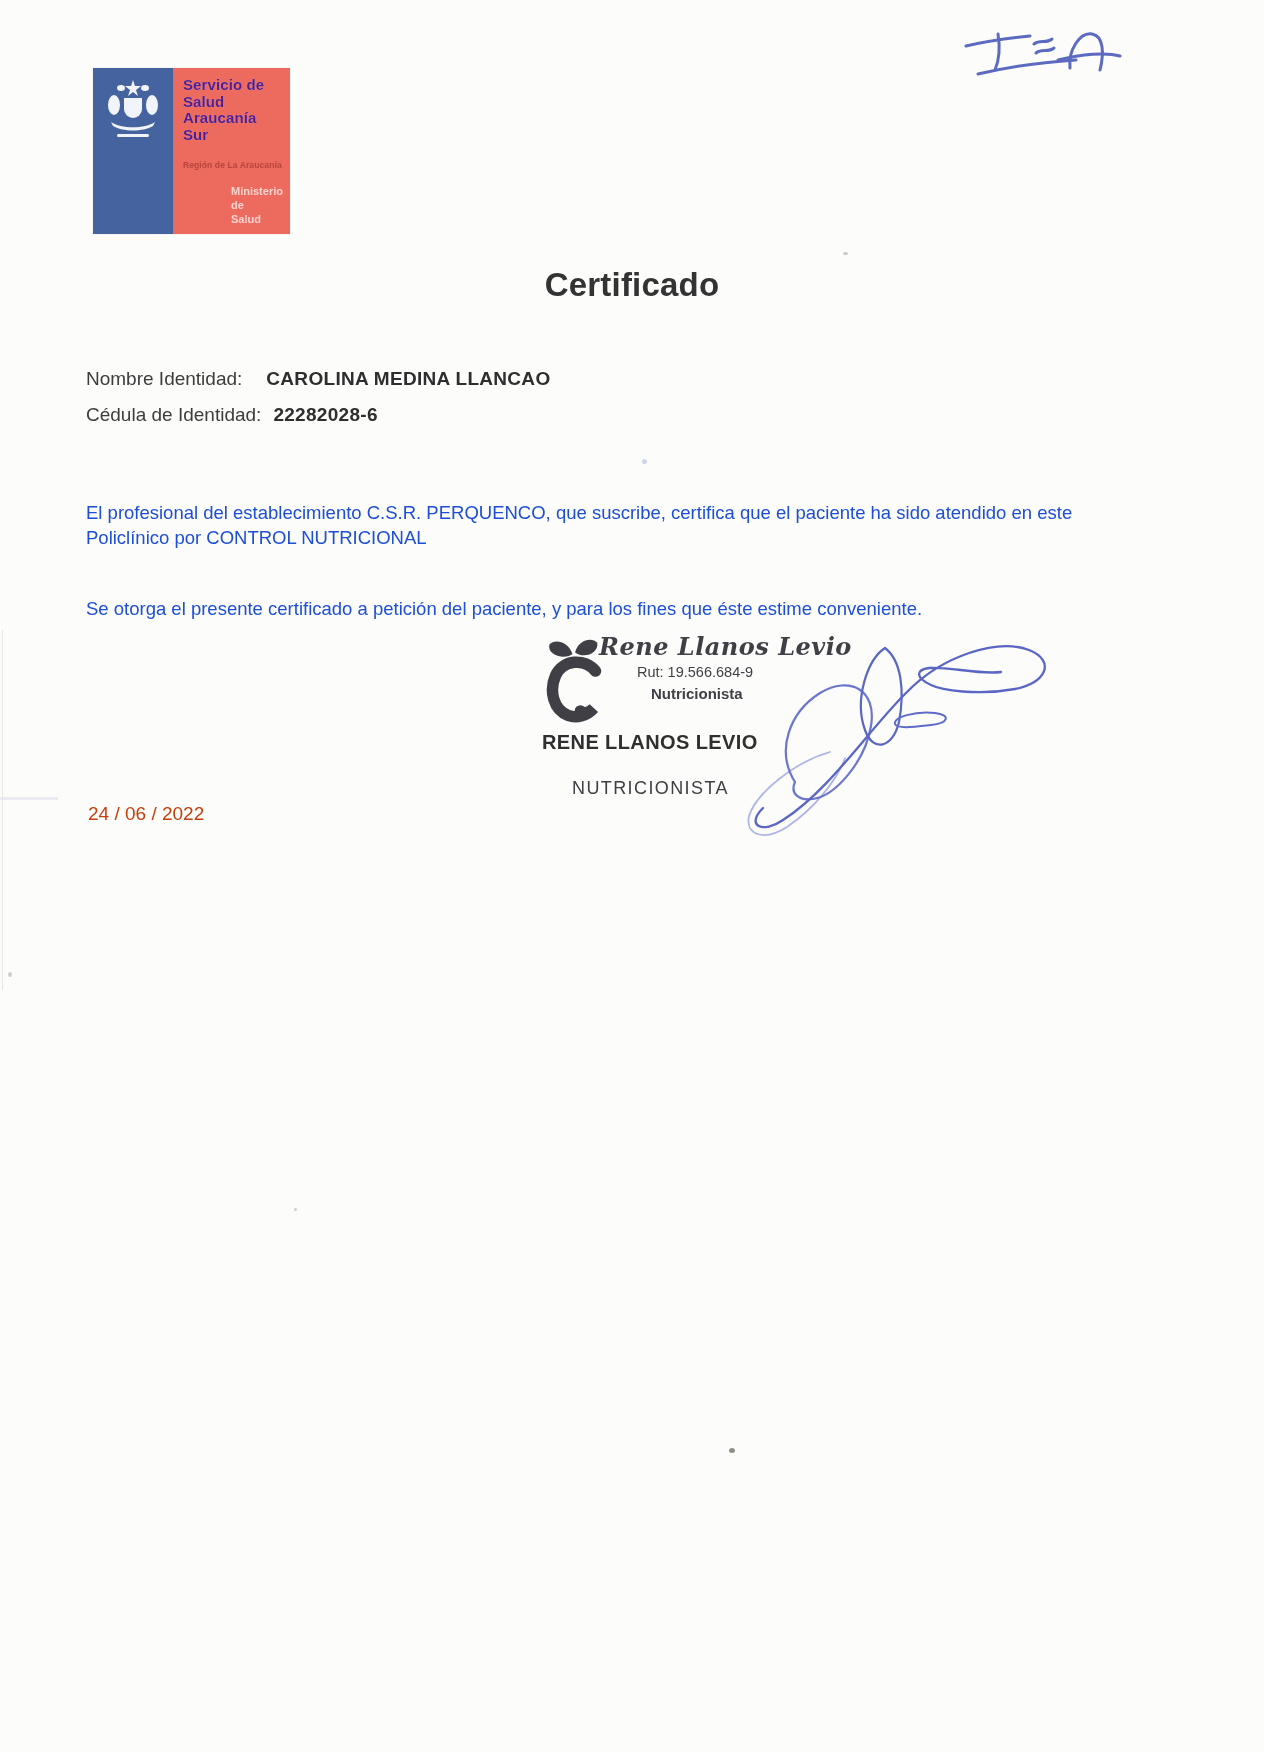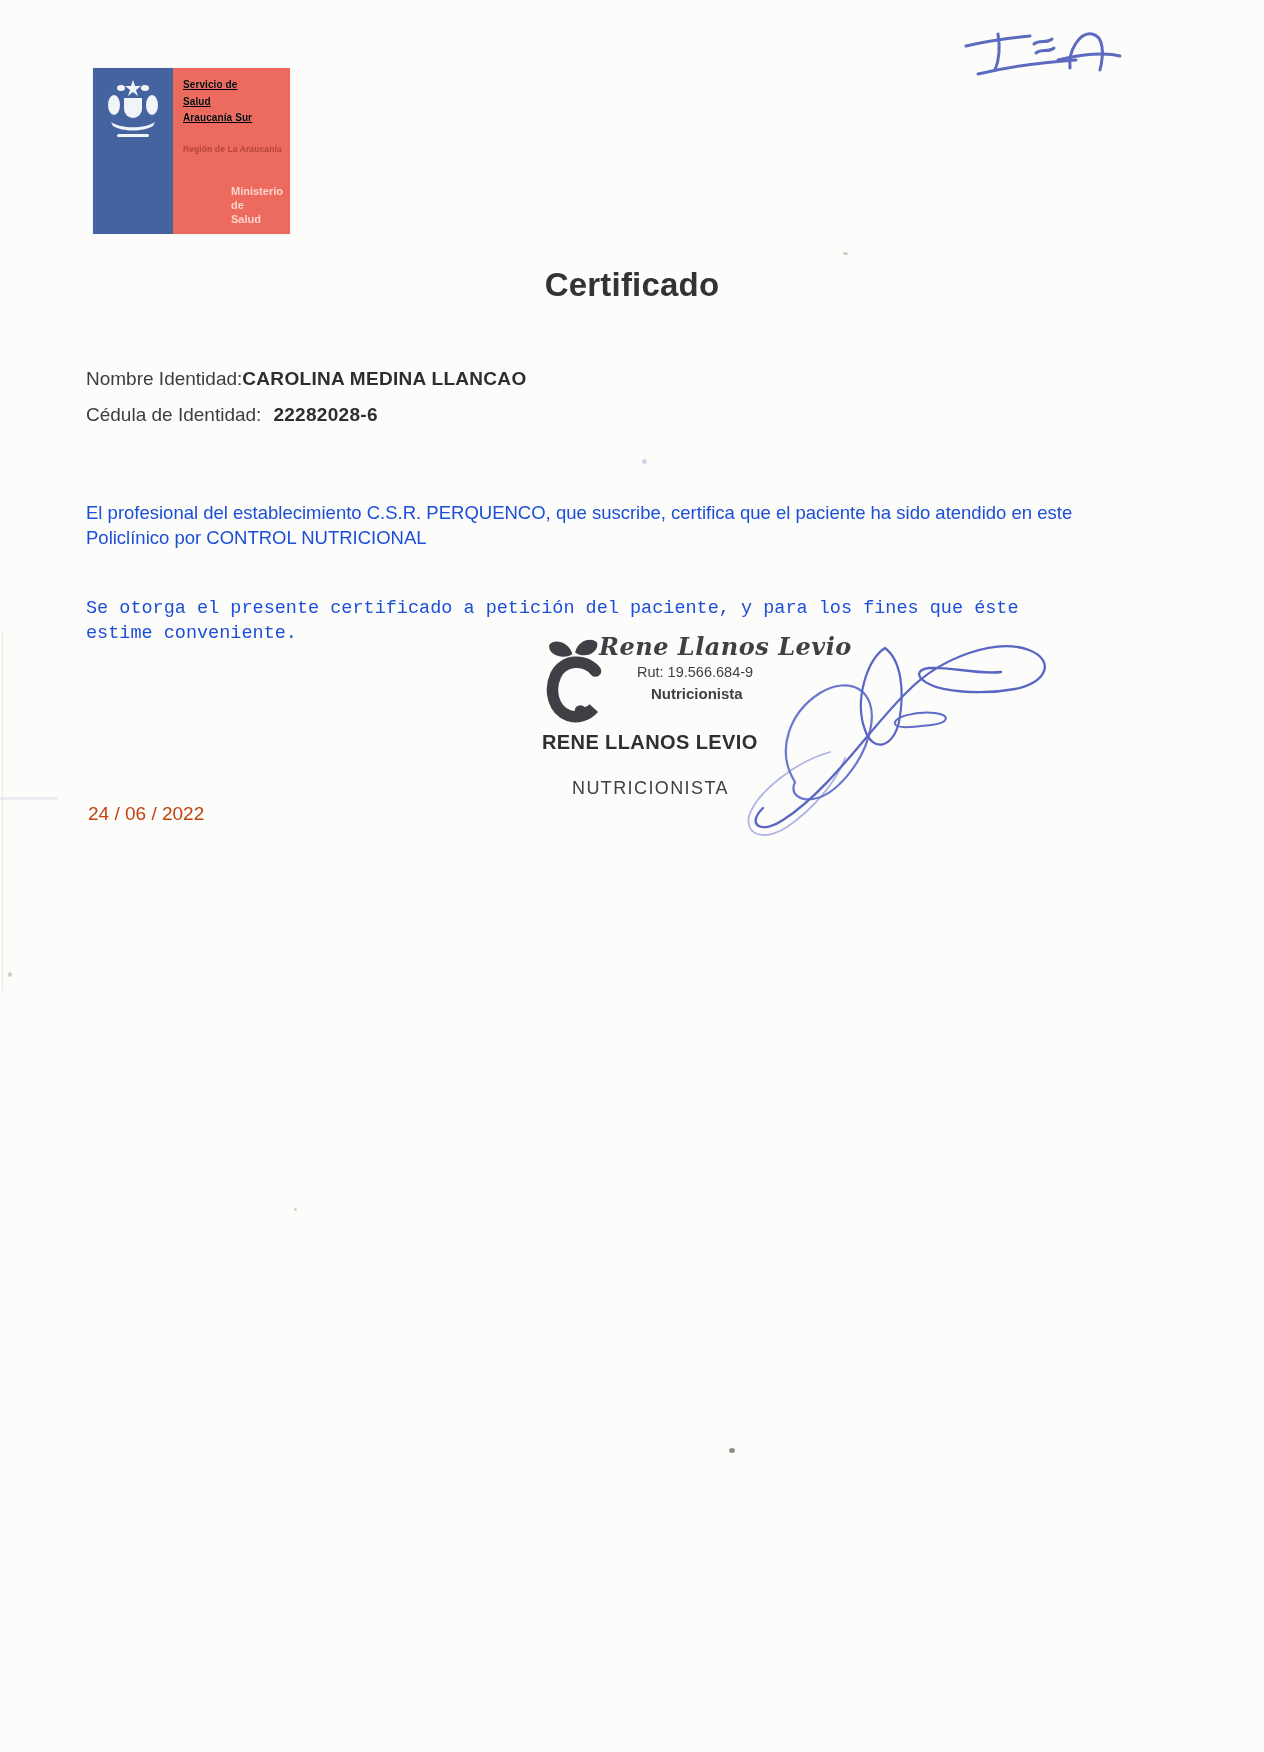--- a/index.html
+++ b/index.html
@@ -10,36 +10,36 @@
     background:#fcfcfa;
     font-family:"Liberation Sans",sans-serif;
     color:#3b3b3b;
     overflow:hidden;
   }
   
   .logo{position:absolute;left:93px;top:68px;width:197px;height:166px;display:flex;box-shadow:0 0 0 1px rgba(0,0,0,0.03);}
   .logo-blue{width:80px;background:#44639f;position:relative;}
   .logo-red{width:117px;background:#ec6a5e;position:relative;padding:9px 6px 8px 10px;box-sizing:border-box;}
   .coat{position:absolute;left:10px;top:10px;}
-  .svc{color:#000000;font-weight:bold;font-size:10px;line-height:16.5px;letter-spacing:.1px;text-shadow:0 0 1px rgba(255,255,255,.4);text-decoration:underline;}
+  .svc{color:#4c1d95;font-weight:bold;font-size:15px;line-height:16.5px;letter-spacing:.1px;text-shadow:0 0 1px rgba(255,255,255,.4);}
   .region{color:#b8453c;font-weight:bold;font-size:8.5px;margin-top:17px;letter-spacing:.1px;}
   .ministry{position:absolute;left:10px;bottom:8px;color:rgba(255,226,221,.88);font-weight:bold;font-size:11px;line-height:14px;margin-left:48px;}
   
   .title{position:absolute;left:0;top:266px;width:100%;text-align:center;font-size:33px;font-weight:bold;color:#333333;letter-spacing:.2px;}
   
   .field{position:absolute;left:86px;font-size:19px;color:#3d3d3d;}
   .field-1{top:368px;}
   .field-2{top:404px;}
   .field .val{font-weight:bold;color:#2e2e2e;letter-spacing:.3px;}
-  .field-1 .val{}
+  .field-1 .val{margin-left:24px;}
   .field-2 .val{margin-left:12px;}
   
   .para{position:absolute;left:86px;font-size:18.5px;line-height:25px;color:#1d4ed8;}
   .para-1{top:481px;width:1042px;}
-  .para-2{top:577px;width:1000px;font-family:Liberation Mono, monospace;}
+  .para-2{top:577px;width:1000px;}
   
   .stamp-icon{position:absolute;left:545px;top:634px;}
   .stamp-name{position:absolute;left:599px;top:632px;font-family:"DejaVu Serif",serif;font-style:italic;font-weight:bold;font-size:24px;color:#3f3f45;letter-spacing:.5px;}
   .stamp-rut{position:absolute;left:637px;top:664px;font-weight:normal;font-size:14.5px;color:#3f3f45;}
   .stamp-role{position:absolute;left:651px;top:685px;font-weight:bold;font-size:15px;color:#3f3f45;}
   
   .signer-name{position:absolute;left:542px;top:731px;font-size:20px;font-weight:bold;color:#2f2f2f;letter-spacing:.4px;}
   .signer-role{position:absolute;left:572px;top:778px;font-size:18px;color:#3f3f44;letter-spacing:1.4px;}
   .signature{position:absolute;left:735px;top:630px;}
   .handmark{position:absolute;left:950px;top:20px;}

